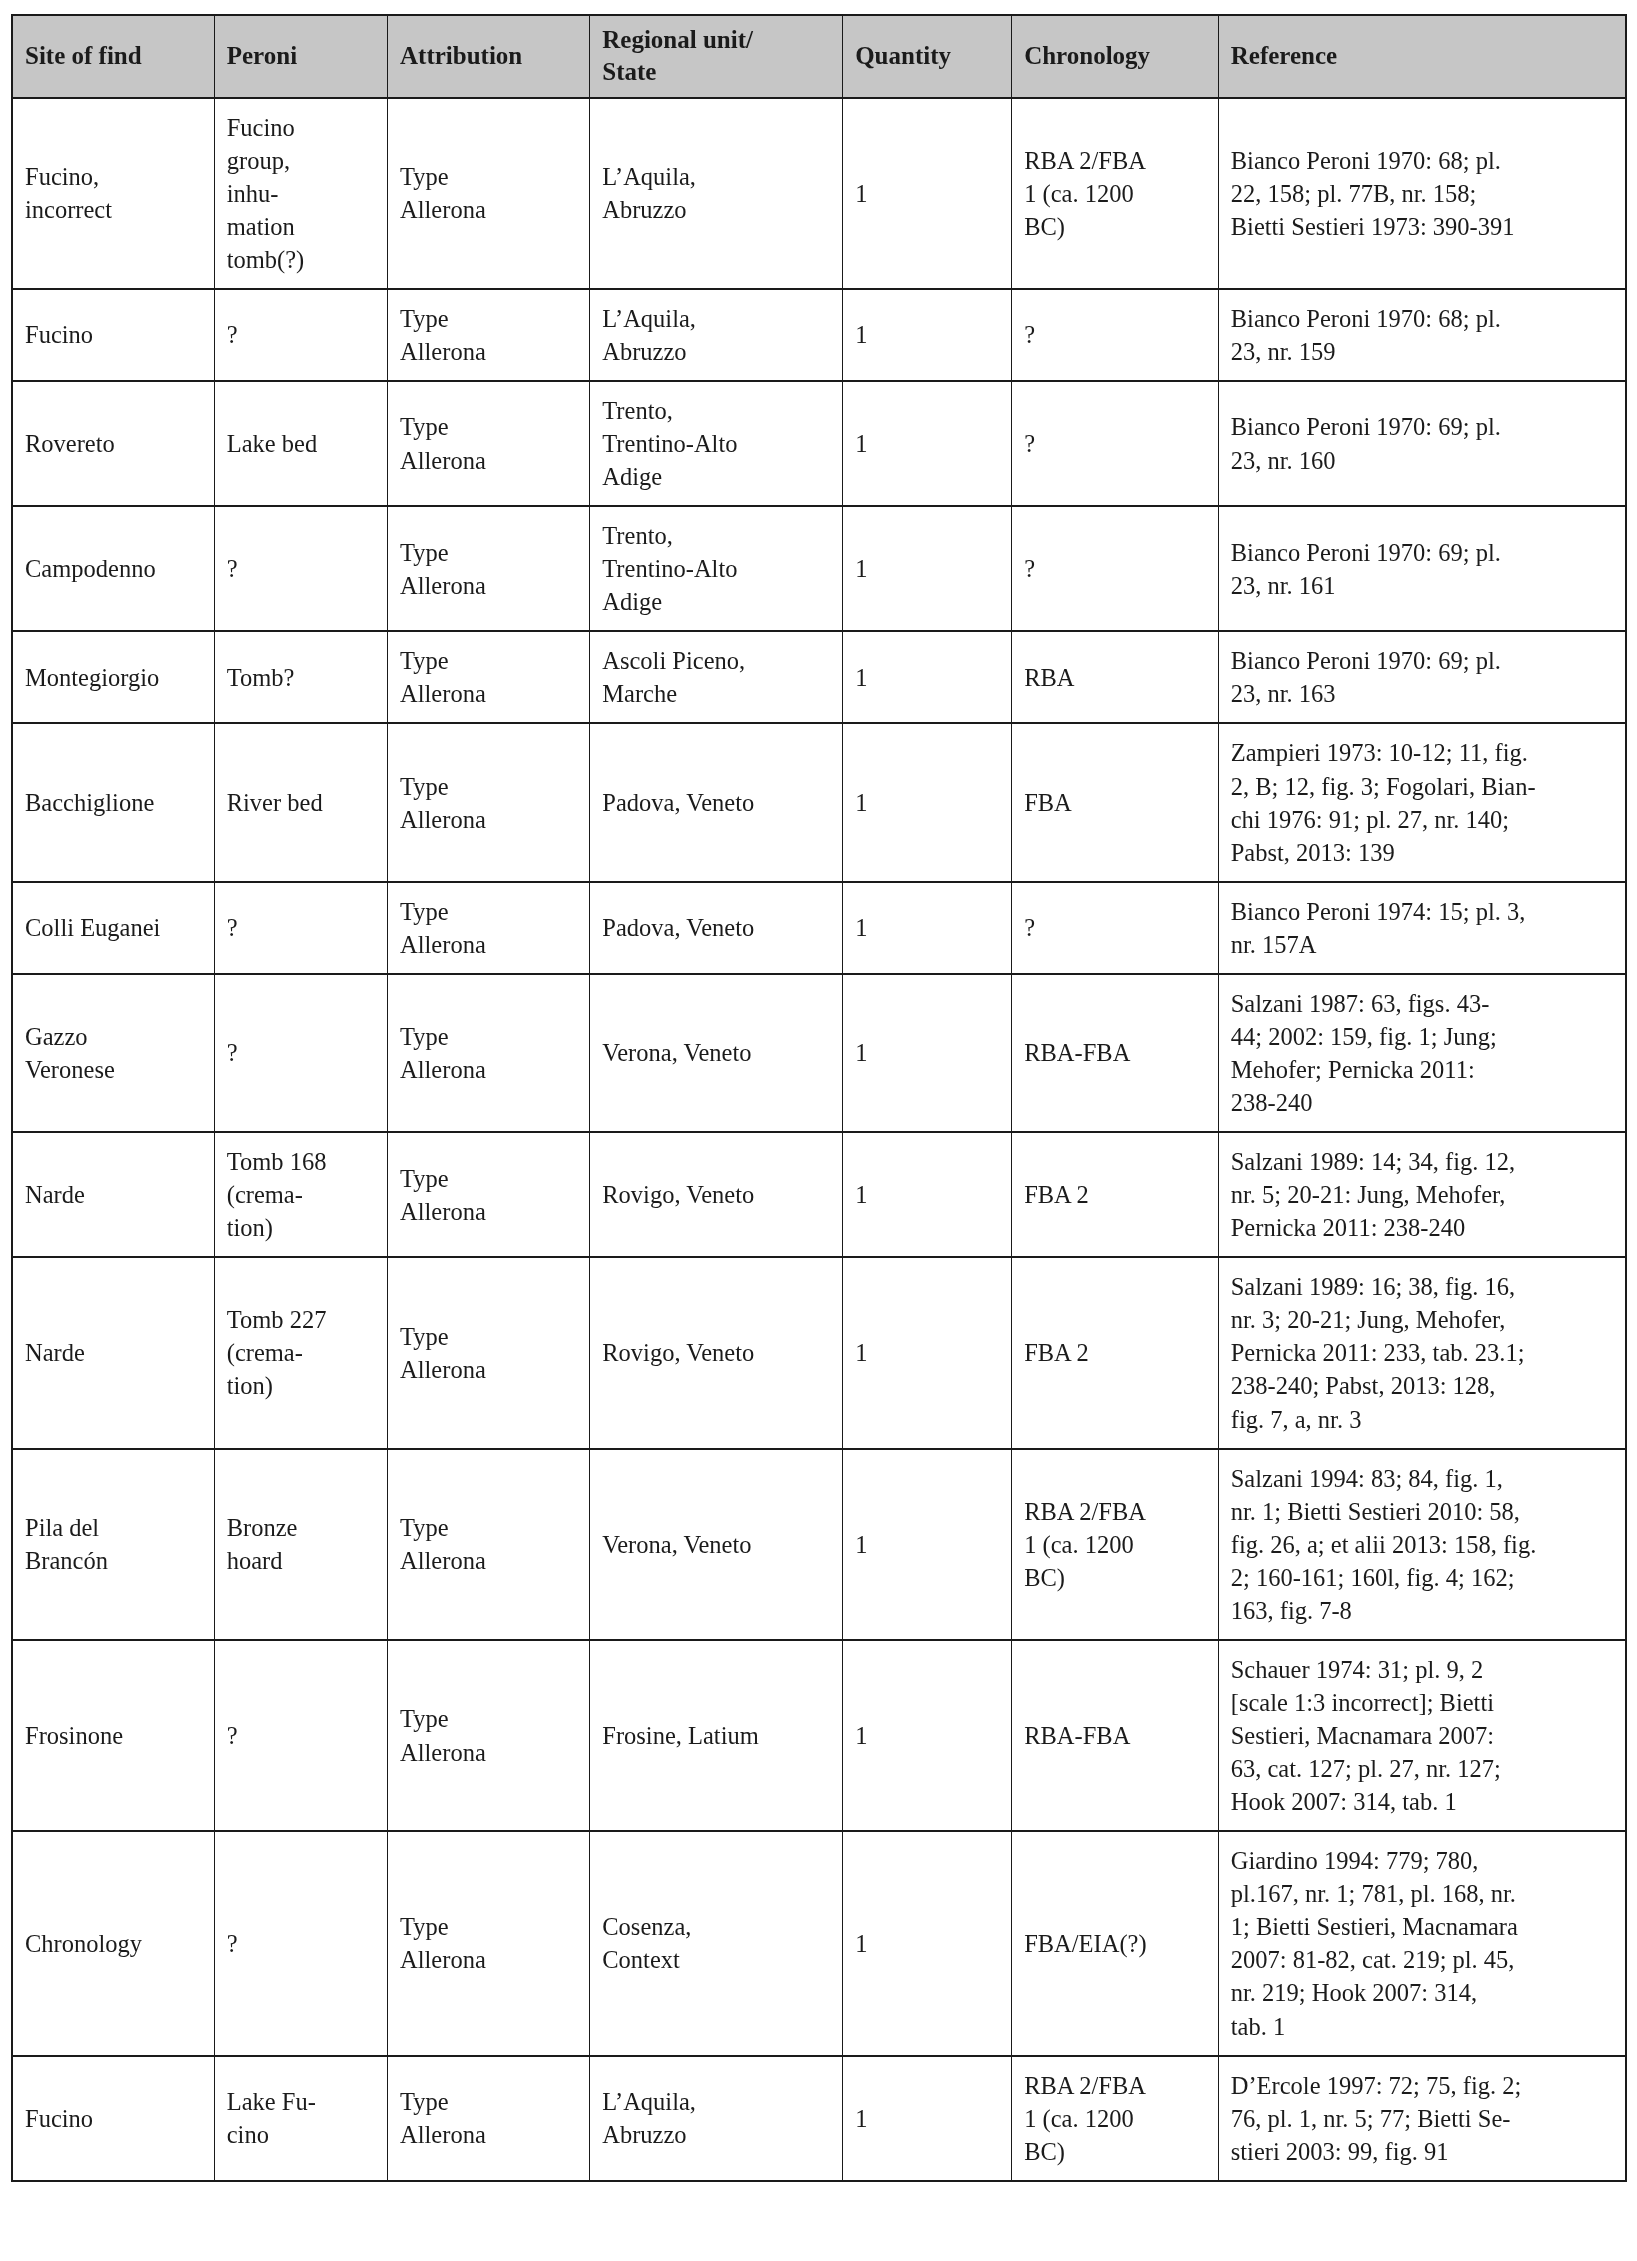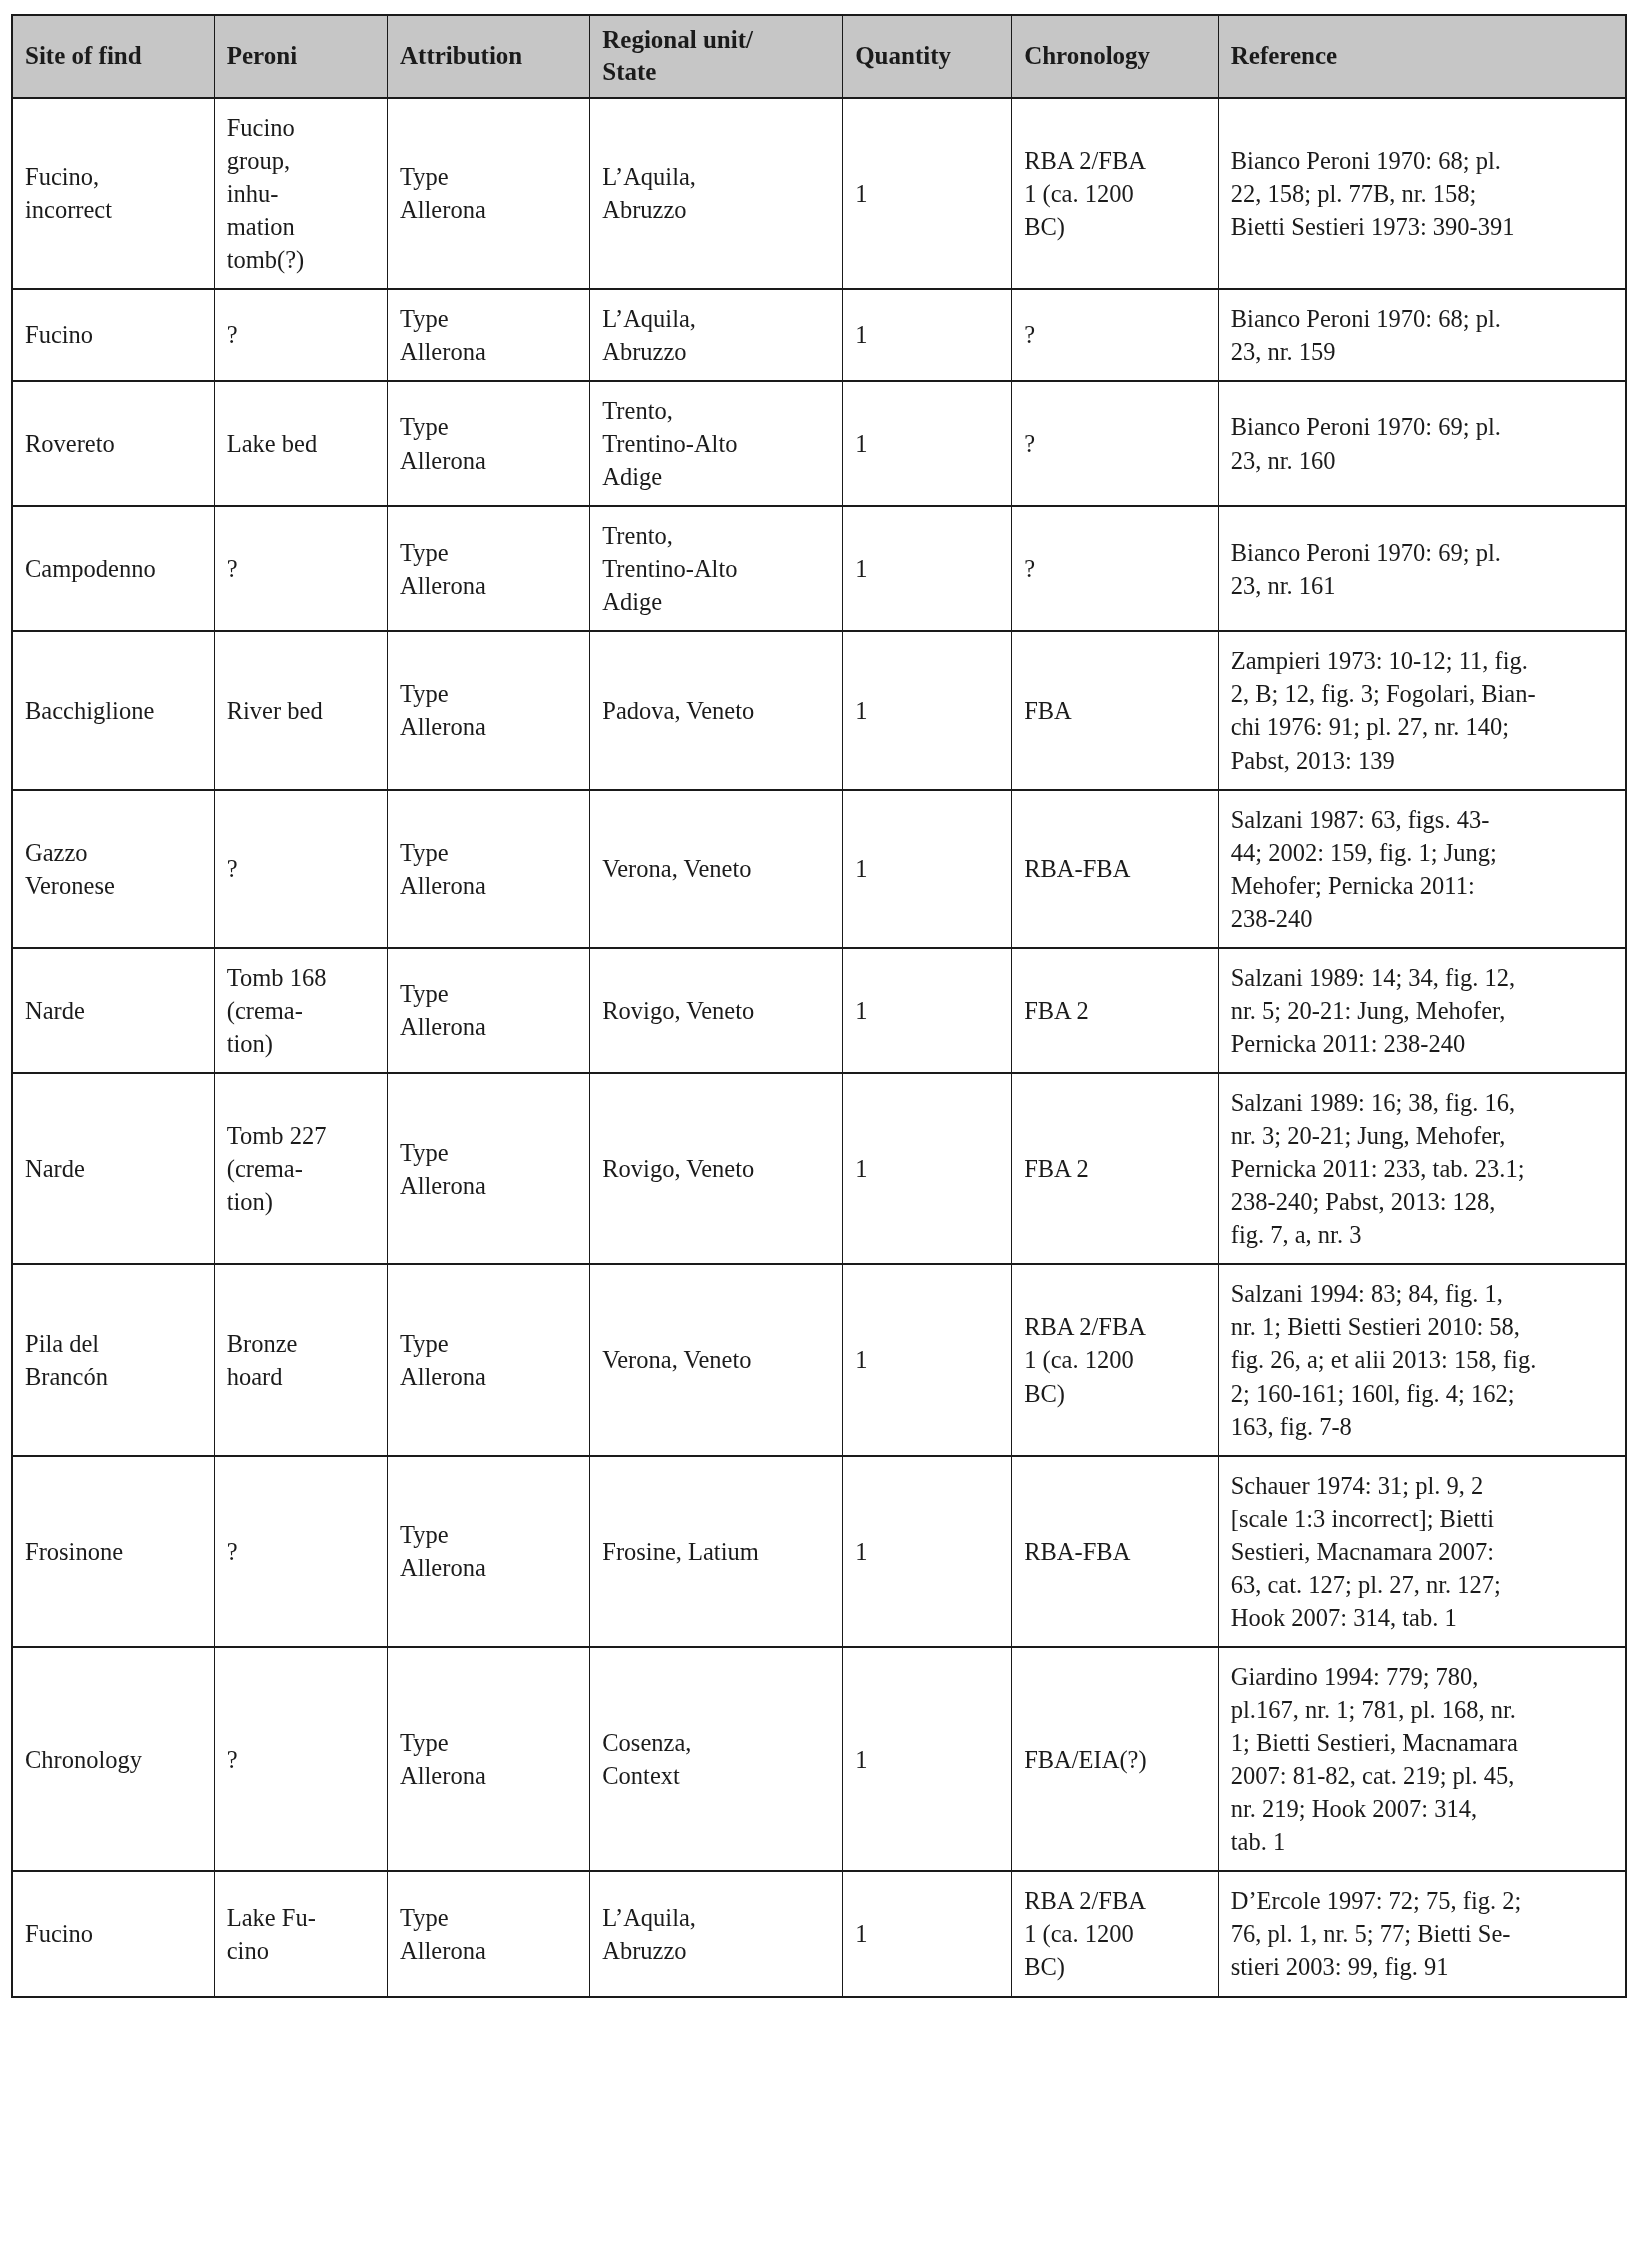--- a/index.html
+++ b/index.html
@@ -120,31 +120,54 @@
 Allerona</td>
     <td>Trento,
 Trentino-Alto
 Adige</td>
     <td>1</td>
     <td>?</td>
     <td>Bianco Peroni 1970: 69; pl.
 23, nr. 161</td>
   </tr>
         <tr>
+    <td>Montegiorgio</td>
+    <td>Tomb?</td>
+    <td>Type
+Allerona</td>
+    <td>Ascoli Piceno,
+Marche</td>
+    <td>1</td>
+    <td>RBA</td>
+    <td>Bianco Peroni 1970: 69; pl.
+23, nr. 163</td>
+  </tr>
+        <tr>
     <td>Bacchiglione</td>
     <td>River bed</td>
     <td>Type
 Allerona</td>
     <td>Padova, Veneto</td>
     <td>1</td>
     <td>FBA</td>
     <td>Zampieri 1973: 10-12; 11, fig.
 2, B; 12, fig. 3; Fogolari, Bian-
 chi 1976: 91; pl. 27, nr. 140;
 Pabst, 2013: 139</td>
+  </tr>
+        <tr>
+    <td>Colli Euganei</td>
+    <td>?</td>
+    <td>Type
+Allerona</td>
+    <td>Padova, Veneto</td>
+    <td>1</td>
+    <td>?</td>
+    <td>Bianco Peroni 1974: 15; pl. 3,
+nr. 157A</td>
   </tr>
         <tr>
     <td>Gazzo
 Veronese</td>
     <td>?</td>
     <td>Type
 Allerona</td>
     <td>Verona, Veneto</td>
     <td>1</td>
     <td>RBA-FBA</td>

